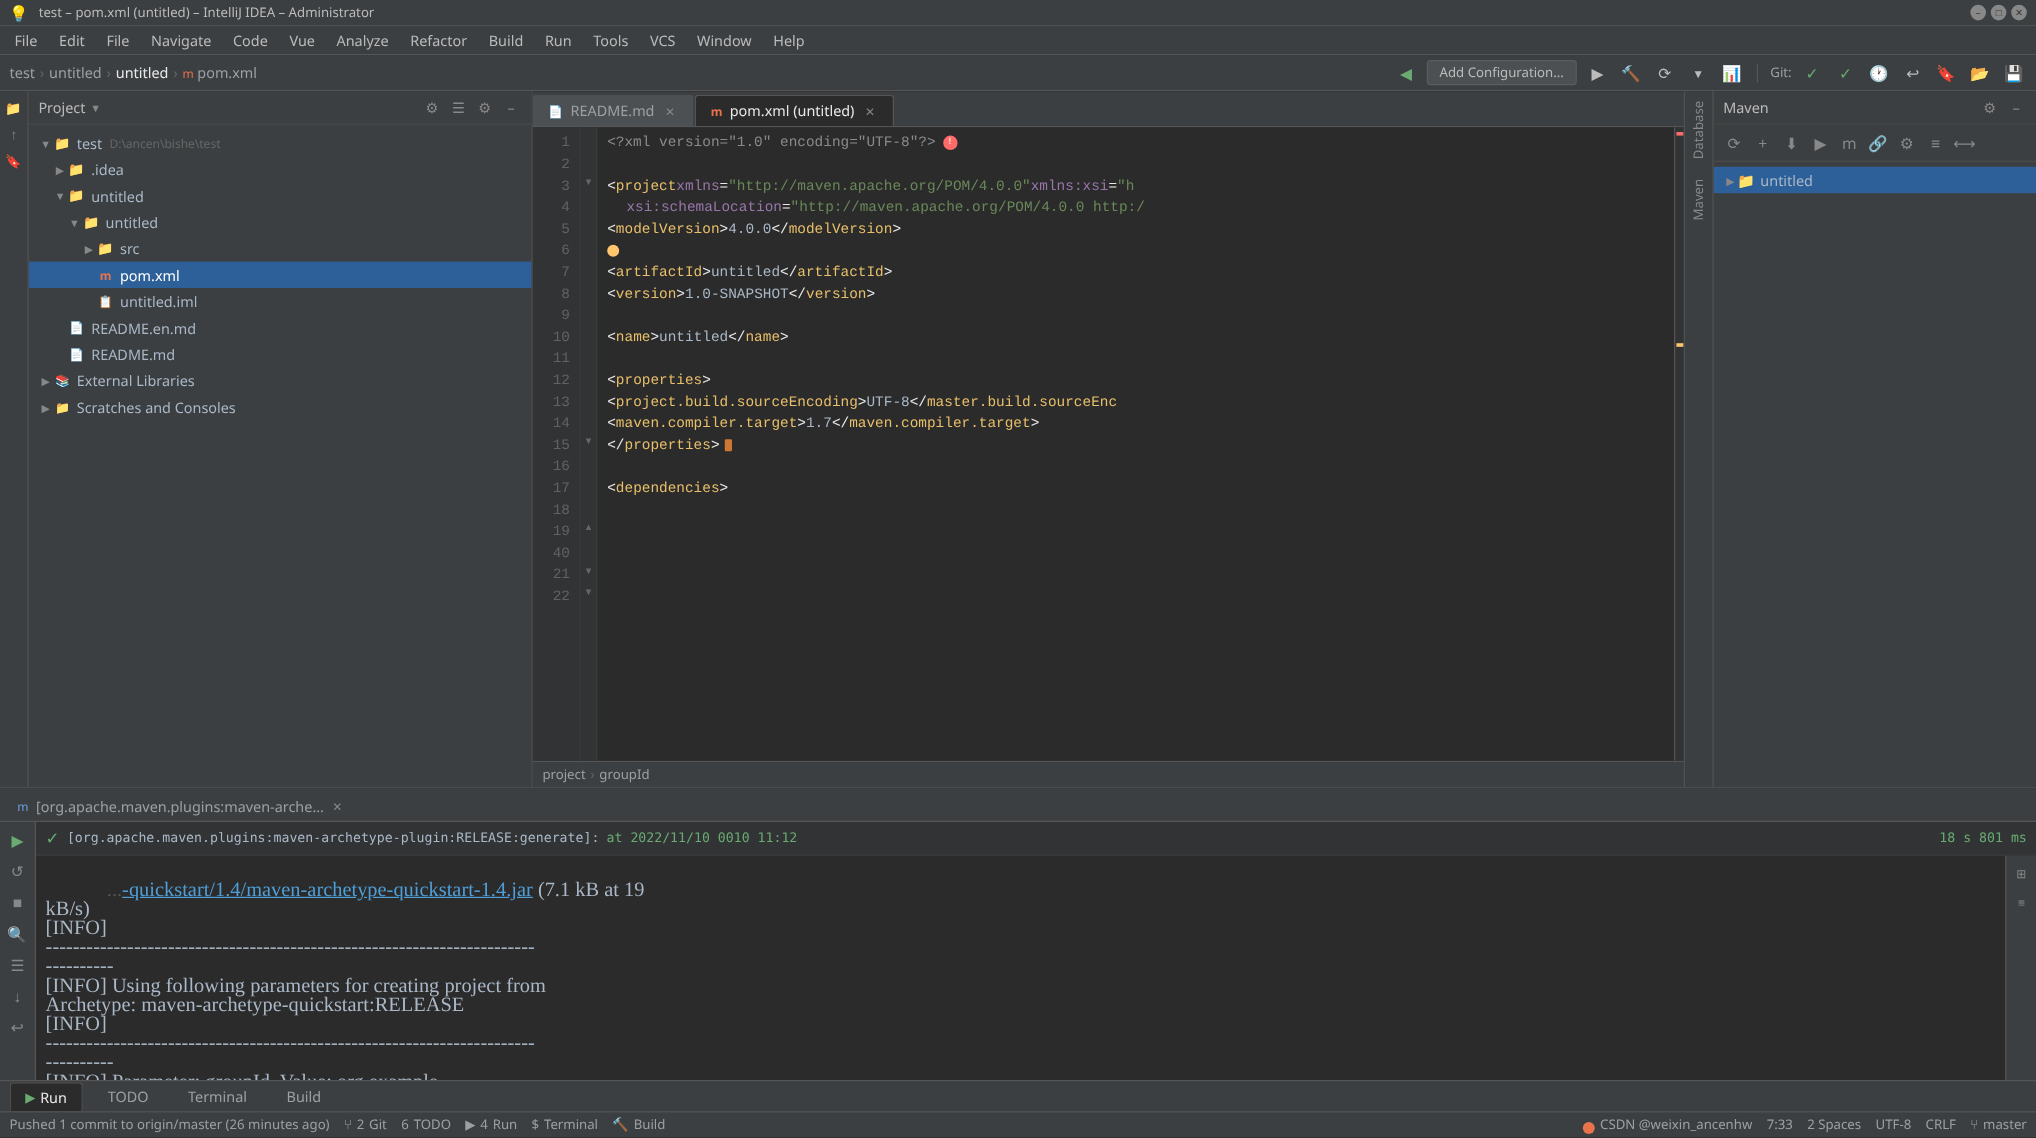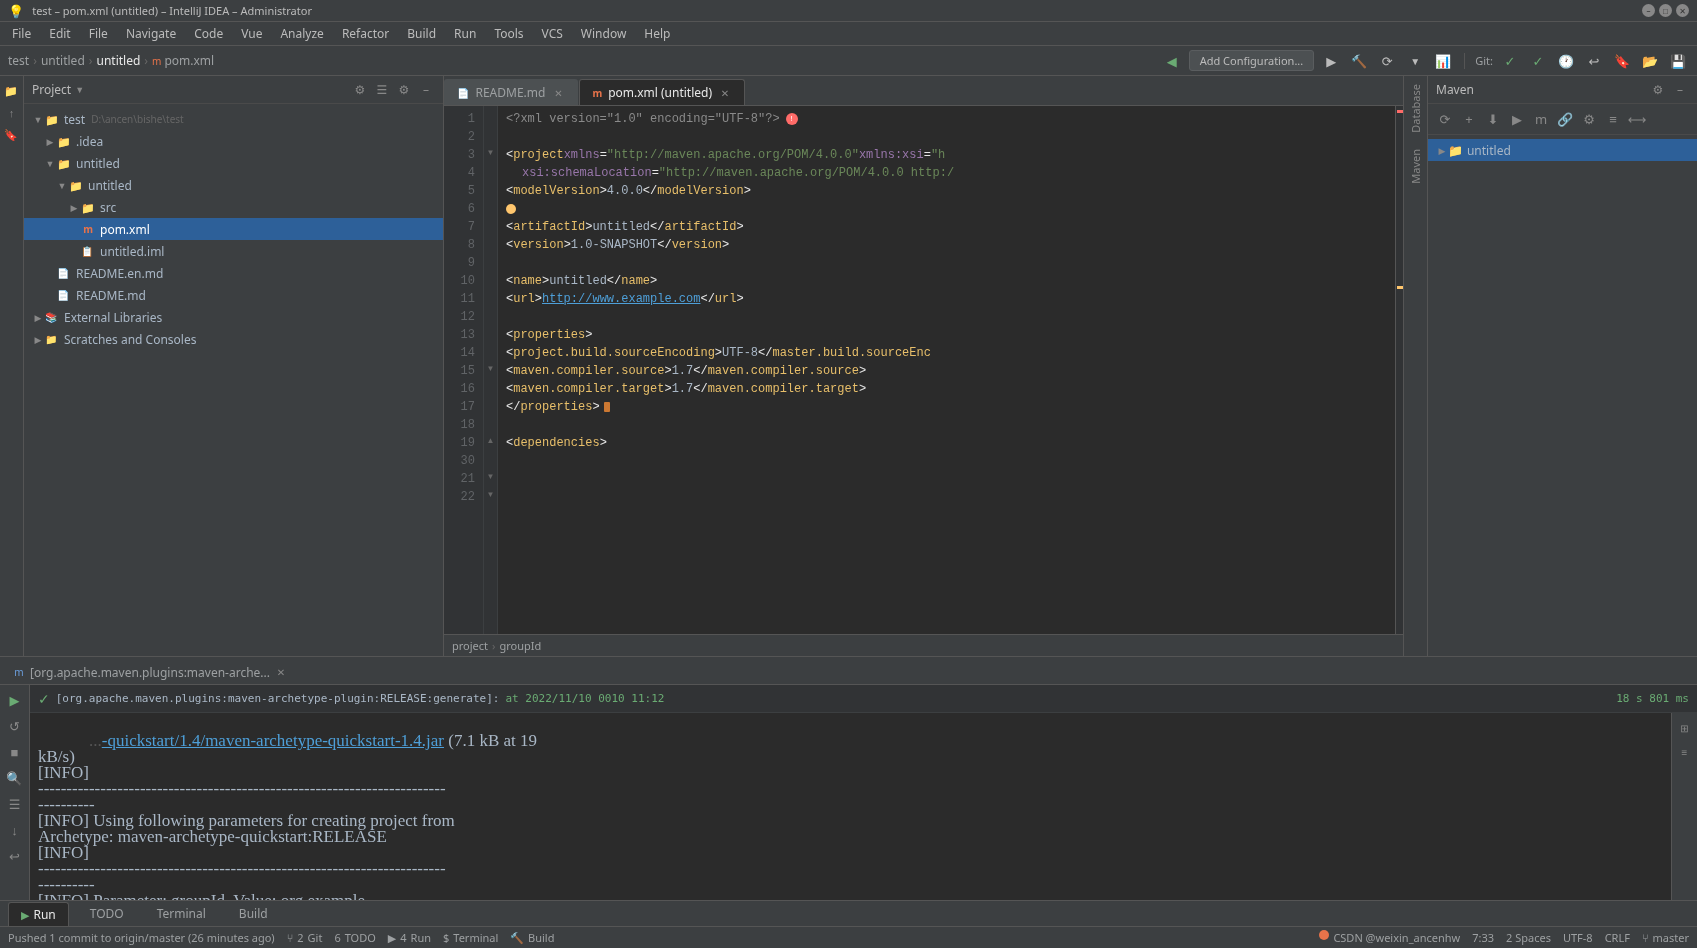--- a/index.html
+++ b/index.html
@@ -480,21 +480,21 @@
       padding: 0 8px;
       font-size: 11px;
       color: #9da0a2;
       justify-content: space-between;
       flex-shrink: 0;
     }
     .status-left { display: flex; align-items: center; gap: 12px; }
     .status-right { display: flex; align-items: center; gap: 12px; }
     .status-item {
       display: flex;
-      align-items: flex-start;
+      align-items: flex-end;
       gap: 4px;
       cursor: pointer;
     }
     .pushed-text { color: #9da0a2; }
     .git-branch { color: #9da0a2; }
 
     
     ::-webkit-scrollbar { width: 8px; height: 8px; }
     ::-webkit-scrollbar-track { background: #313335; }
     ::-webkit-scrollbar-thumb { background: #555; border-radius: 4px; }
@@ -776,21 +776,21 @@
         <div style="line-height:18px;">10</div>
         <div style="line-height:18px;">11</div>
         <div style="line-height:18px;">12</div>
         <div style="line-height:18px;">13</div>
         <div style="line-height:18px;">14</div>
         <div style="line-height:18px;">15</div>
         <div style="line-height:18px;">16</div>
         <div style="line-height:18px;">17</div>
         <div style="line-height:18px;">18</div>
         <div style="line-height:18px;">19</div>
-        <div style="line-height:18px;">30</div>
+        <div style="line-height:18px;">40</div>
         <div style="line-height:18px;">21</div>
         <div style="line-height:18px;">22</div>
       </div>
 
       <div class="fold-col">
         <div class="fold-line"></div>
         <div class="fold-line"></div>
         <div class="fold-line" style="position:relative;">
           <span style="font-size:8px;color:#666;cursor:pointer;">▼</span>
         </div>
@@ -854,32 +854,26 @@
         <div class="code-line">
           <span>    <span class="xml-bracket">&lt;</span><span class="xml-tag">artifactId</span><span class="xml-bracket">&gt;</span><span class="xml-content">untitled</span><span class="xml-bracket">&lt;/</span><span class="xml-tag">artifactId</span><span class="xml-bracket">&gt;</span></span>
         </div>
         <div class="code-line">
           <span>    <span class="xml-bracket">&lt;</span><span class="xml-tag">version</span><span class="xml-bracket">&gt;</span><span class="xml-content">1.0-SNAPSHOT</span><span class="xml-bracket">&lt;/</span><span class="xml-tag">version</span><span class="xml-bracket">&gt;</span></span>
         </div>
         <div class="code-line">&nbsp;</div>
         <div class="code-line">
           <span>    <span class="xml-bracket">&lt;</span><span class="xml-tag">name</span><span class="xml-bracket">&gt;</span><span class="xml-content">untitled</span><span class="xml-bracket">&lt;/</span><span class="xml-tag">name</span><span class="xml-bracket">&gt;</span></span>
         </div>
-        <div class="code-line">
-          <span>    <span class="xml-bracket">&lt;</span><span class="xml-tag">url</span><span class="xml-bracket">&gt;</span><span style="color:#4e9fd8;text-decoration:underline;">http://www.example.com</span><span class="xml-bracket">&lt;/</span><span class="xml-tag">url</span><span class="xml-bracket">&gt;</span></span>
-        </div>
         <div class="code-line">&nbsp;</div>
         <div class="code-line">
           <span>    <span class="xml-bracket">&lt;</span><span class="xml-tag">properties</span><span class="xml-bracket">&gt;</span></span>
         </div>
         <div class="code-line">
           <span>        <span class="xml-bracket">&lt;</span><span class="xml-tag">project.build.sourceEncoding</span><span class="xml-bracket">&gt;</span><span class="xml-content">UTF-8</span><span class="xml-bracket">&lt;/</span><span class="xml-tag">master.build.sourceEnc</span></span>
-        </div>
-        <div class="code-line">
-          <span>        <span class="xml-bracket">&lt;</span><span class="xml-tag">maven.compiler.source</span><span class="xml-bracket">&gt;</span><span class="xml-content">1.7</span><span class="xml-bracket">&lt;/</span><span class="xml-tag">maven.compiler.source</span><span class="xml-bracket">&gt;</span></span>
         </div>
         <div class="code-line">
           <span>        <span class="xml-bracket">&lt;</span><span class="xml-tag">maven.compiler.target</span><span class="xml-bracket">&gt;</span><span class="xml-content">1.7</span><span class="xml-bracket">&lt;/</span><span class="xml-tag">maven.compiler.target</span><span class="xml-bracket">&gt;</span></span>
         </div>
         <div class="code-line">
           <span>    <span class="xml-bracket">&lt;/</span><span class="xml-tag">properties</span><span class="xml-bracket">&gt;</span></span>
           <span style="display:inline-block;width:6px;height:10px;background:#cc7832;border-radius:1px;margin-left:4px;"></span>
         </div>
         <div class="code-line">&nbsp;</div>
         <div class="code-line">

